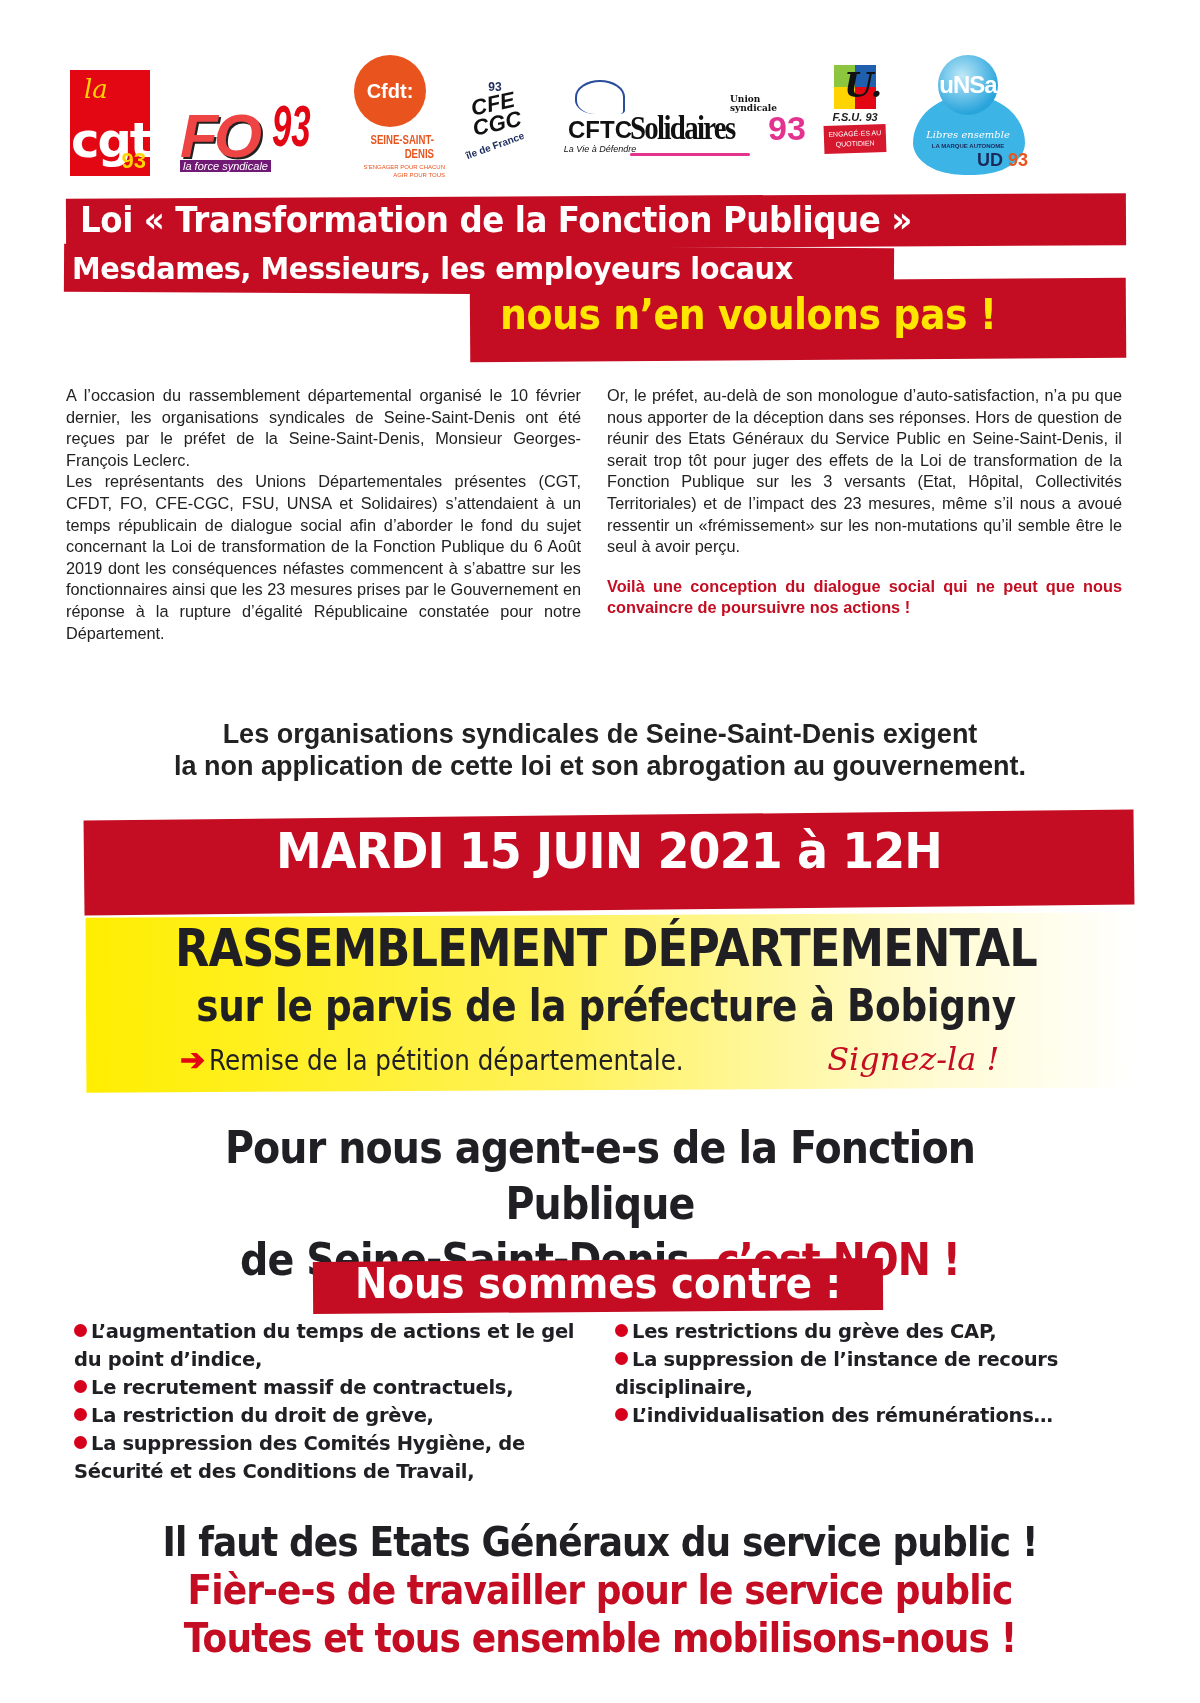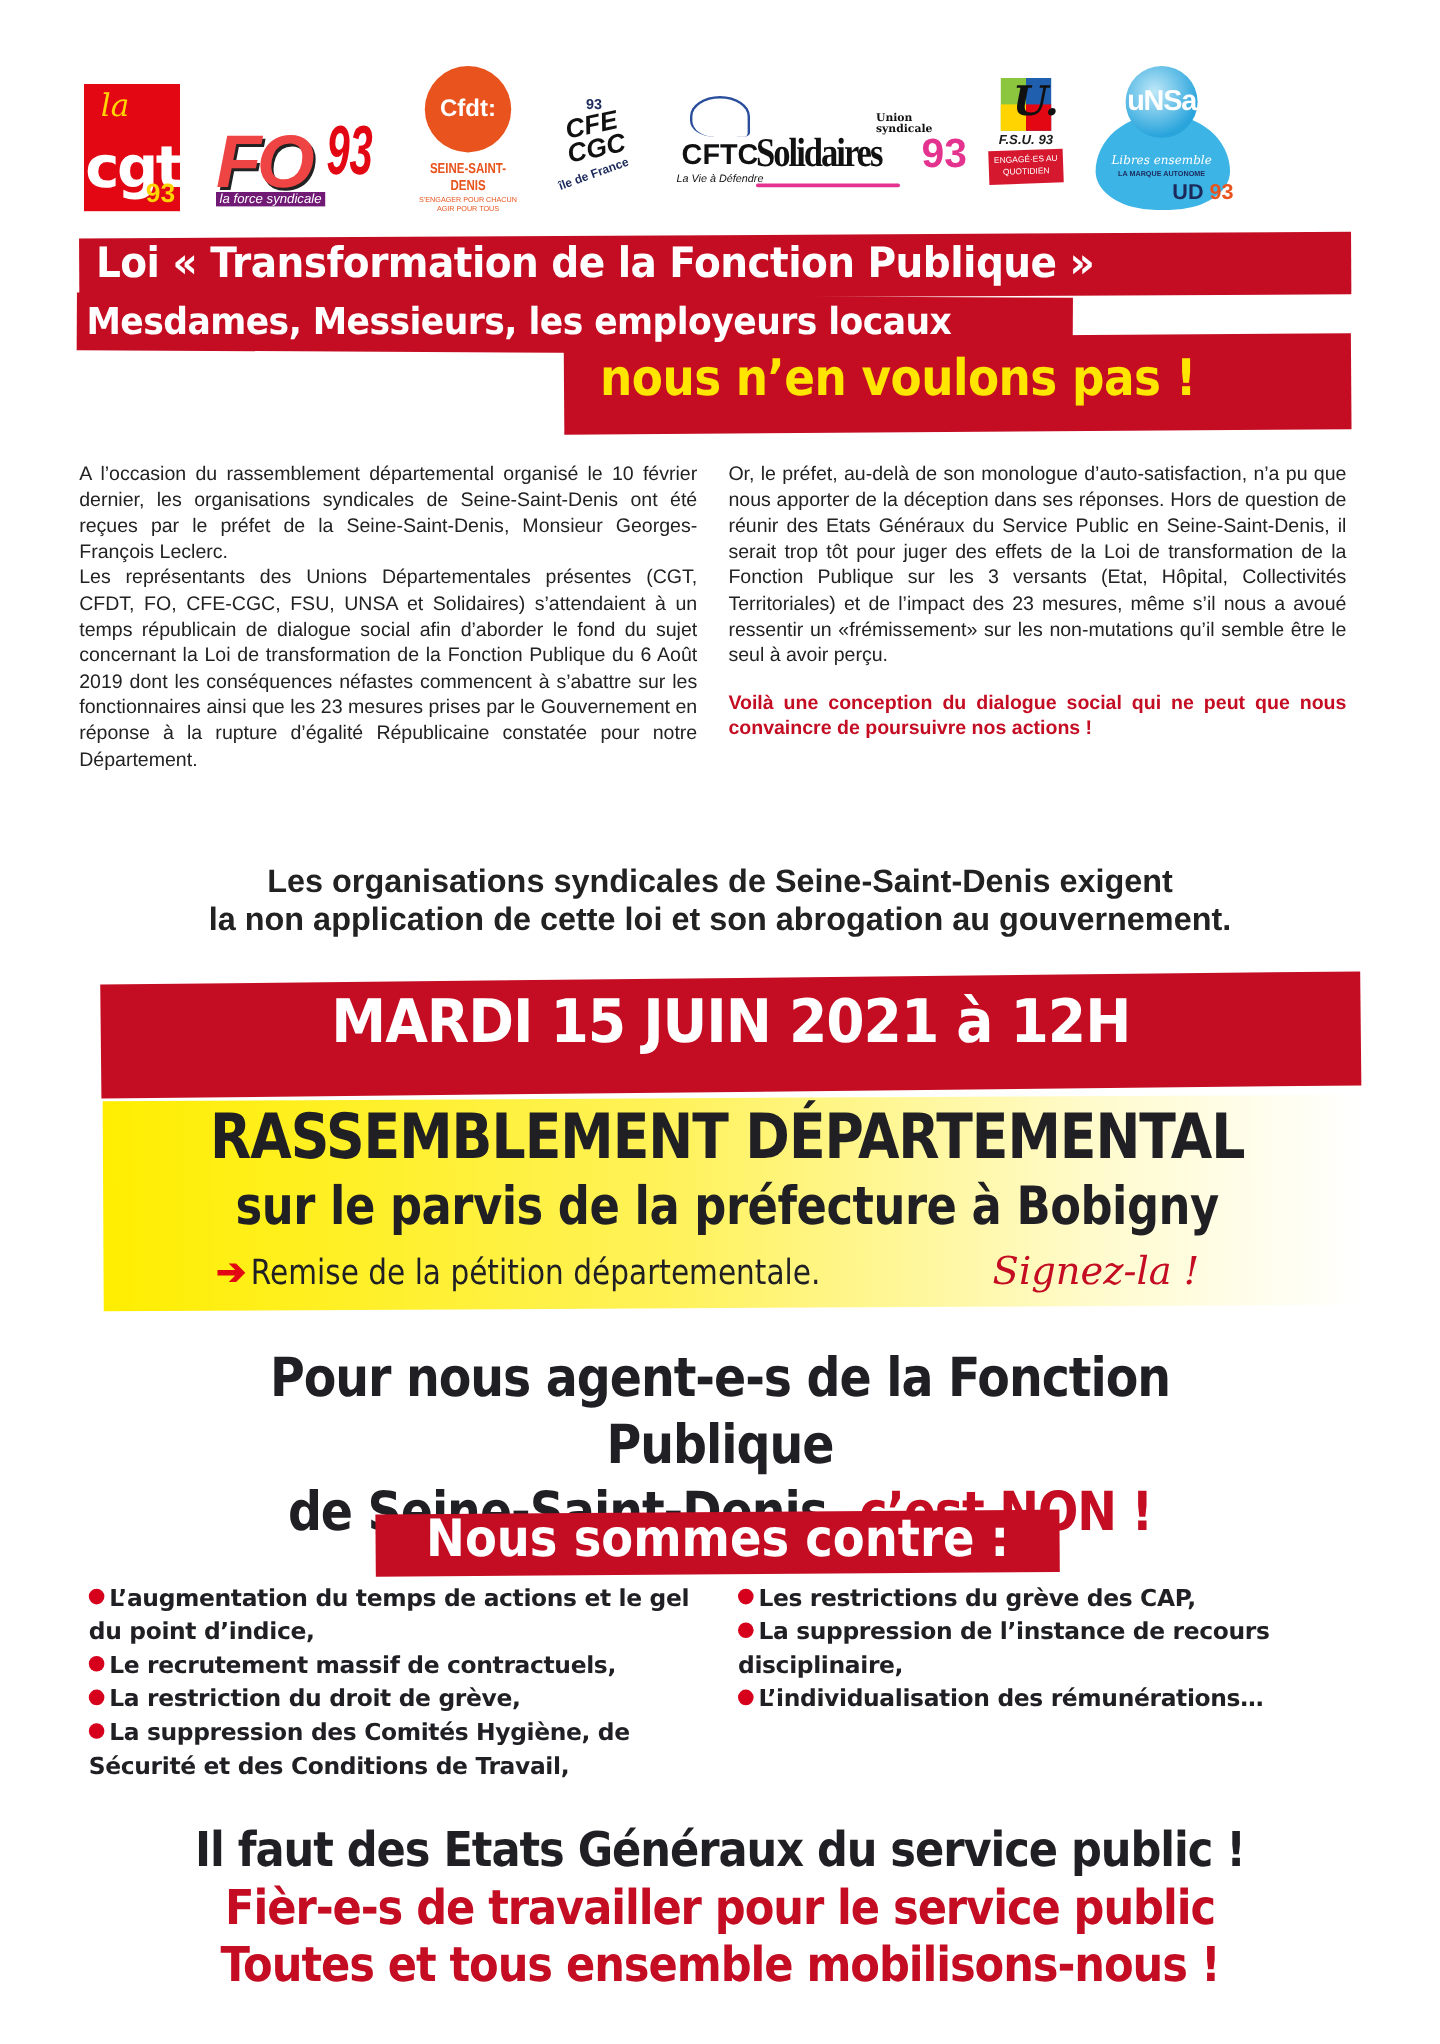--- a/index.html
+++ b/index.html
@@ -12,21 +12,21 @@
   .logo-cgt { left: 10px; top: 15px; width: 80px; height: 106px; background: #e30613; }
   .logo-cgt .la { position: absolute; left: 14px; top: 4px; font-family: "DejaVu Serif", serif; font-style: italic; font-size: 26px; color: #ffd400; }
   .logo-cgt .cgt { position: absolute; left: 1px; top: 42px; font-family: "DejaVu Sans", sans-serif; font-weight: bold; font-size: 48px; color: #fff; letter-spacing: -2px; }
   .logo-cgt .num { position: absolute; right: 4px; bottom: 2px; font-weight: bold; font-size: 22px; color: #ffd400; }
 
   .logo-fo { left: 120px; top: 45px; width: 140px; height: 80px; }
   .logo-fo .fo { position: absolute; left: 0; top: 0; font-family: "Liberation Sans", sans-serif; font-weight: bold; font-style: italic; font-size: 62px; color: #ef4444; letter-spacing: -4px; text-shadow: 2px 2px 0 #222; }
   .logo-fo .num { position: absolute; left: 92px; top: -8px; font-weight: bold; font-style: italic; font-size: 58px; color: #e30613; transform: scaleX(0.6); transform-origin: left; }
   .logo-fo .sub { position: absolute; left: 0; top: 60px; background: #701a75; color: #fff; font-size: 11px; font-style: italic; padding: 0 3px; }
 
-  .logo-cfdt { left: 275px; top: 0px; width: 110px; height: 130px; text-align: center; }
+  .logo-cfdt { left: 275px; top: 0px; width: 110px; height: 130px; text-align: right; }
   .logo-cfdt .circle { width: 72px; height: 72px; border-radius: 50%; background: #e9531d; margin: 0 auto; display: flex; align-items: center; justify-content: center; color: #fff; font-weight: bold; font-size: 20px; }
   .logo-cfdt .sd { color: #e9531d; font-weight: bold; font-size: 12px; margin-top: 6px; transform: scaleX(0.8); }
   .logo-cfdt .tag { color: #e9531d; font-size: 6px; line-height: 8px; margin-top: 2px; }
 
   .logo-cfe { left: 395px; top: 25px; width: 80px; height: 100px; text-align: center; }
   .logo-cfe .n { font-size: 12px; font-weight: bold; color: #1b2a5a; }
   .logo-cfe .t { font-family: "Liberation Sans", sans-serif; font-style: italic; font-weight: bold; font-size: 22px; color: #111; line-height: 20px; transform: rotate(-12deg); }
   .logo-cfe .idf { font-size: 10px; font-weight: bold; color: #1b2a5a; transform: rotate(-20deg); margin-top: 6px; }
 
   .logo-cftc { left: 495px; top: 25px; width: 90px; height: 100px; text-align: center; }

